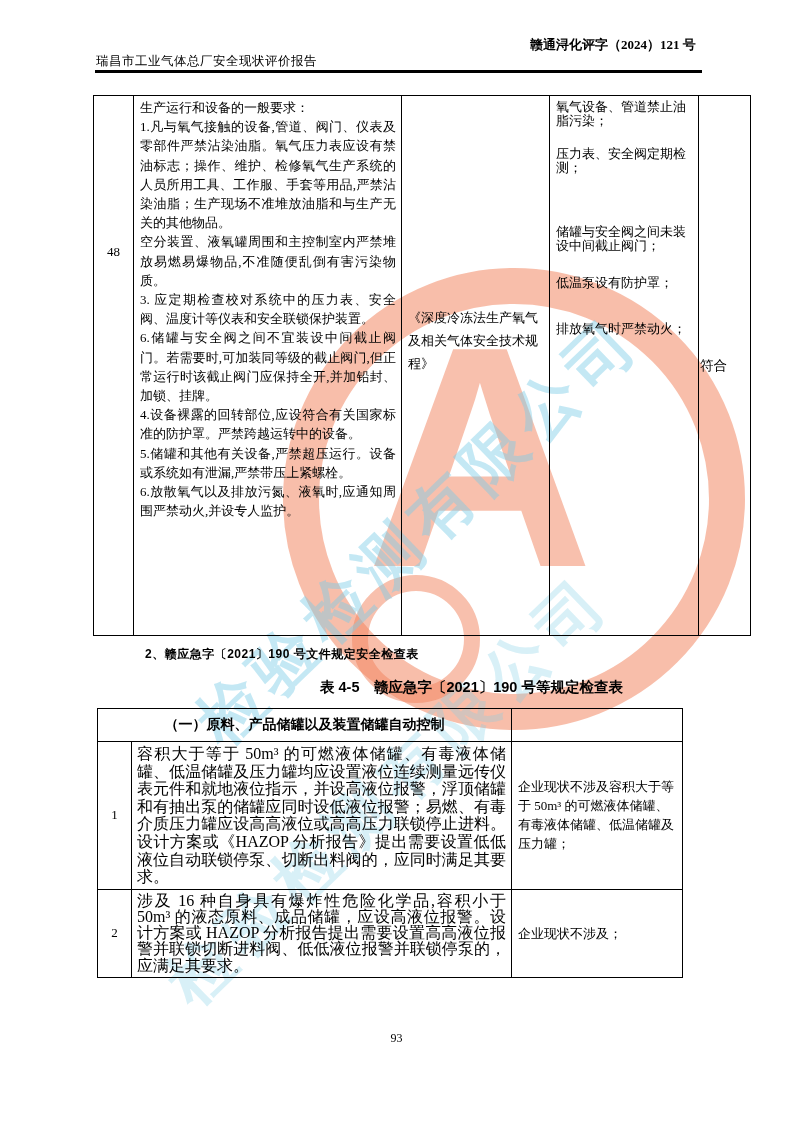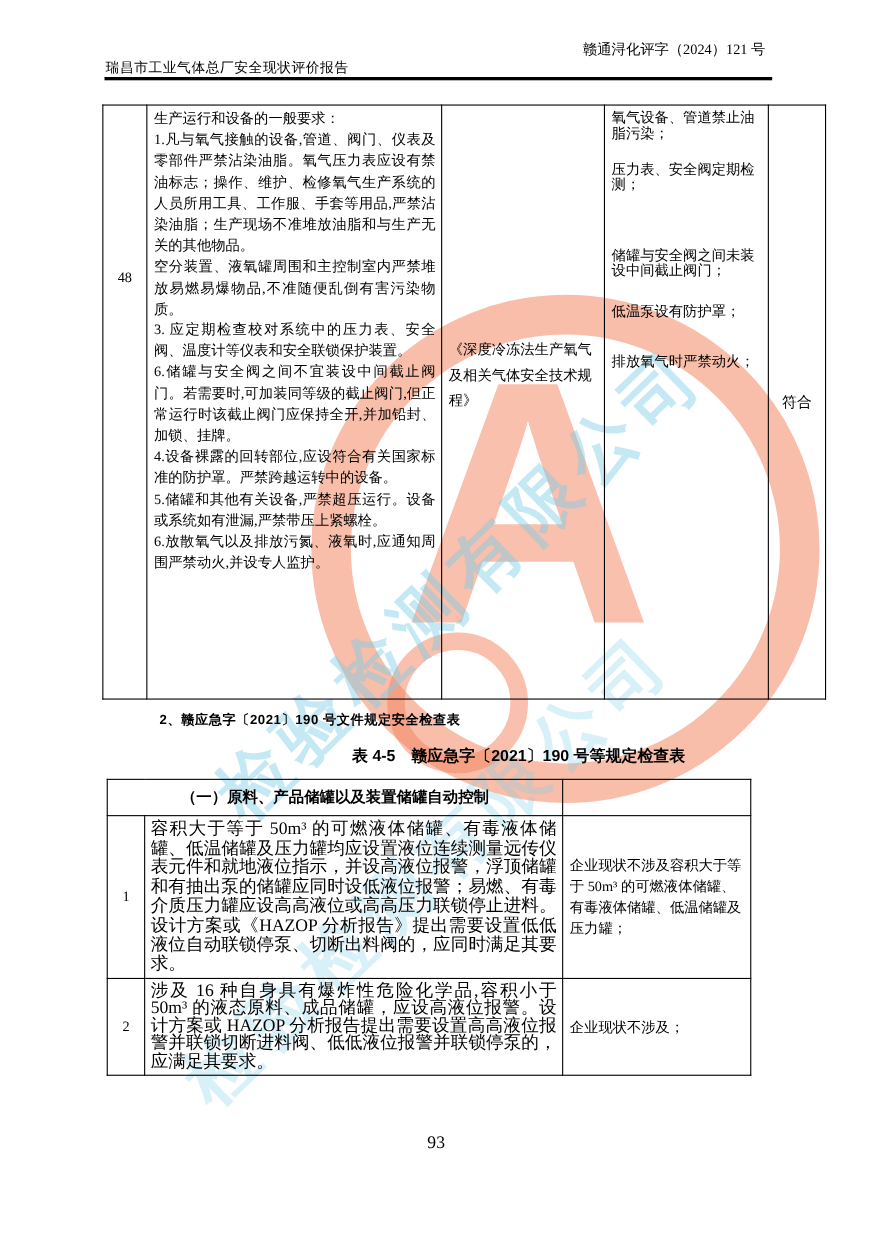--- a/index.html
+++ b/index.html
@@ -5,39 +5,39 @@
   html,body{margin:0;padding:0;}
   body{
     width:793px;height:1122px;background:#ffffff;position:relative;
     font-family:"Liberation Serif","DejaVu Serif",serif;color:#000;
     overflow:hidden;
   }
   .page{position:absolute;inset:0;}
 
   
   .hdr-left{position:absolute;left:96px;top:53px;font-size:12.5px;letter-spacing:.5px;}
-  .hdr-right{position:absolute;left:530px;top:36px;font-size:13px;font-weight:normal;}
+  .hdr-right{position:absolute;left:530px;top:36px;font-size:13px;font-weight:bold;}
   .hdr-rule{position:absolute;left:95px;top:70px;width:607px;height:2.5px;background:#000;}
 
   
   table{border-collapse:collapse;table-layout:fixed;}
   td,th{border:1.6px solid #000;overflow:hidden;}
 
   .t1{position:absolute;left:93px;top:95px;width:613px;height:541px;}
   .t1 .c-no{width:37px;vertical-align:top;text-align:center;font-size:13px;padding-top:148px;}
   .t1 .c-clause{width:256px;vertical-align:top;padding:2px 5px 2px 6px;font-size:13px;line-height:19.2px;text-align:justify;}
   .t1 .c-clause p{margin:0;}
   .t1 .c-std{width:135px;vertical-align:middle;padding:0 6px 50px 6px;font-size:13px;line-height:23px;}
   .t1 .c-find{width:136px;vertical-align:top;padding:4px 6px;font-size:13px;line-height:14px;}
   .t1 .c-find p{margin:0;}
   .t1 .c-find p:nth-child(2){margin-top:19px;}
   .t1 .c-find p:nth-child(3){margin-top:50px;}
   .t1 .c-find p:nth-child(4){margin-top:23px;}
   .t1 .c-find p:nth-child(5){margin-top:32px;}
-  .t1 .c-concl{width:49px;vertical-align:middle;text-align:center;font-size:13.5px;}
+  .t1 .c-concl{width:49px;vertical-align:middle;font-size:13.5px;}
 
   .sec-heading{position:absolute;left:145px;top:646px;font-size:12px;font-weight:bold;
     font-family:"Liberation Sans","DejaVu Sans",sans-serif;letter-spacing:.5px;}
   .tbl-caption{position:absolute;left:320px;top:678px;font-size:14.5px;font-weight:bold;
     font-family:"Liberation Sans","DejaVu Sans",sans-serif;text-align:center;}
 
   .t2{position:absolute;left:97px;top:708px;width:585px;}
   .t2 th{font-family:"Liberation Sans","DejaVu Sans",sans-serif;font-size:13.5px;font-weight:bold;
     text-align:center;vertical-align:middle;padding:2px;}
   .t2 .h-row{height:27px;}
@@ -48,21 +48,21 @@
   .t2 .col-clause{width:380px;}
   .t2 .col-measure{width:171px;}
   .t2 .r-no{text-align:center;vertical-align:middle;font-size:13px;}
   .t2 .r-clause{vertical-align:middle;padding:3px 5px;font-size:16px;text-align:justify;}
   .t2 .row1 .r-clause{line-height:17.6px;}
   .t2 .row2 .r-clause{line-height:16.2px;}
   .t2 .r-measure{vertical-align:middle;padding:3px 6px;font-size:13px;line-height:19px;}
   .t2 .row1{height:147px;}
   .t2 .row2{height:83px;}
 
-  .page-number{position:absolute;left:0;top:1031px;width:793px;text-align:center;font-size:16px;}
+  .page-number{position:absolute;left:0;top:1031px;width:793px;text-align:center;font-size:12px;}
 
   
   .wm{position:absolute;inset:0;pointer-events:none;mix-blend-mode:multiply;z-index:6;}
   .wm-ring{position:absolute;left:283px;top:268px;width:390px;height:390px;border:36px solid rgba(241,130,92,.52);border-radius:50%;}
   .wm-ring-small{position:absolute;left:352px;top:575px;width:96px;height:96px;border:16px solid rgba(241,130,92,.5);border-radius:50%;}
   .wm-letter{position:absolute;left:300px;top:292px;width:360px;text-align:center;
     font-size:315px;line-height:330px;font-weight:bold;color:rgba(241,130,92,.5);
     font-family:"Liberation Sans","DejaVu Sans",sans-serif;}
   .wm-text{position:absolute;font-family:"Liberation Sans","DejaVu Sans",sans-serif;
     font-weight:bold;white-space:nowrap;transform-origin:0 0;}

